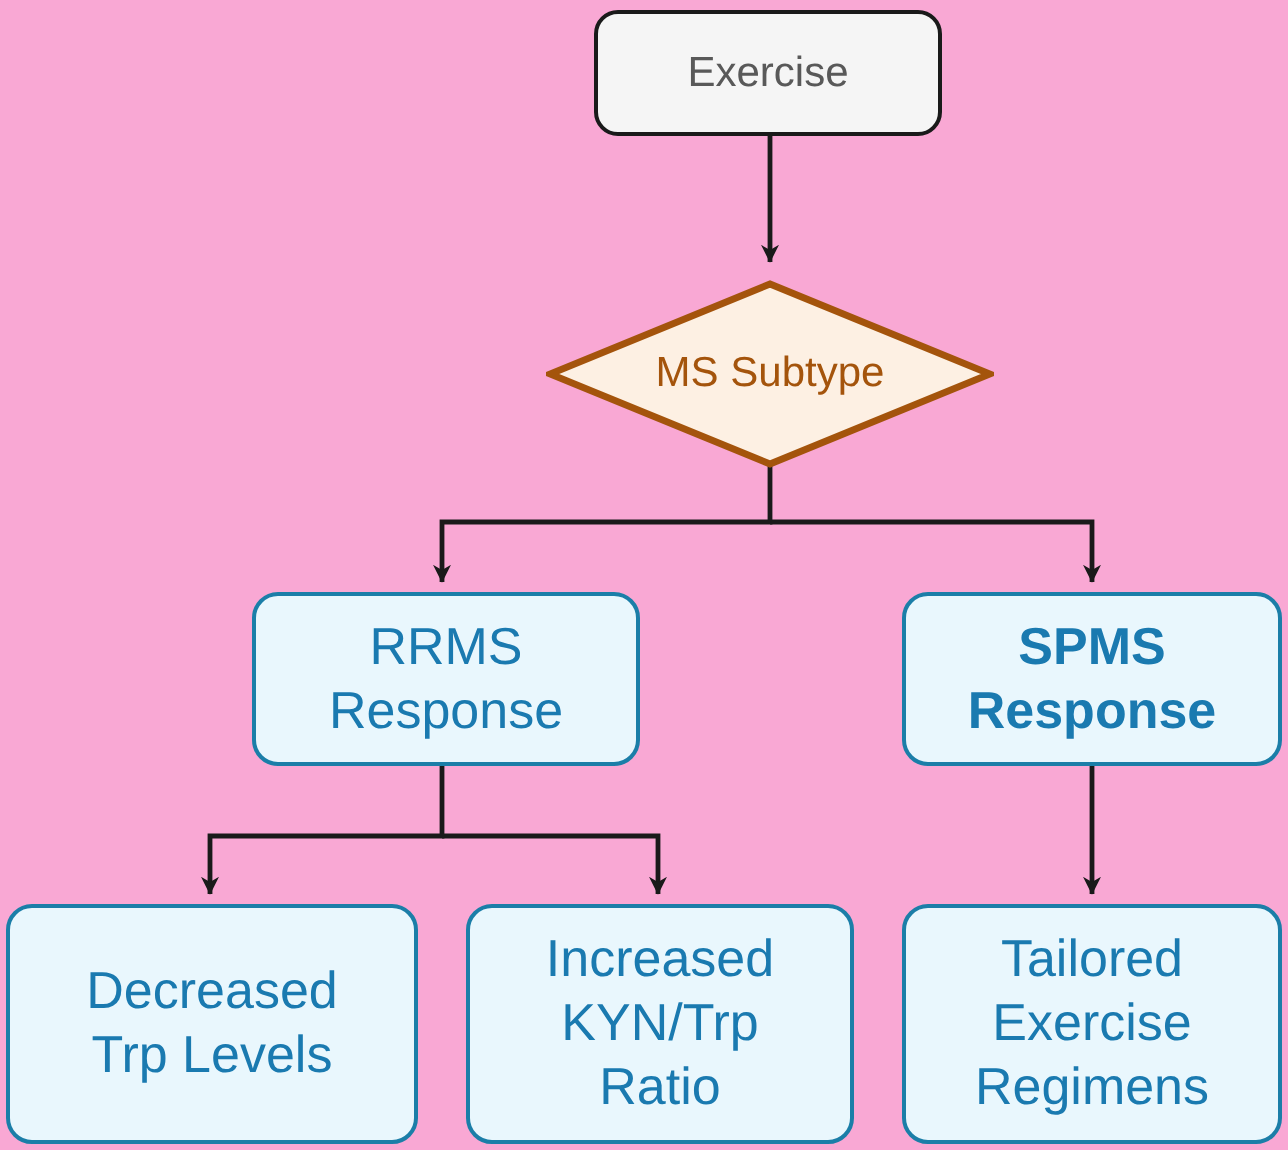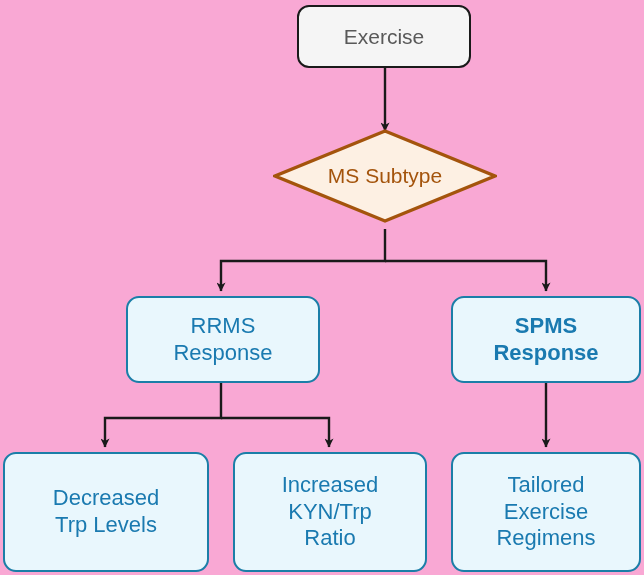--- a/index.html
+++ b/index.html
@@ -58,21 +58,21 @@
   .decision-label {
     position: relative;
     z-index: 3;
   }
   
   .node-process {
     background: #e9f7fd;
     border: 2.5px solid #1b7ea8;
     border-radius: 13px;
     color: #1a7ab0;
-    font-size: 22px;
+    font-size: 26px;
   }
 </style>
 </head>
 <body>
 
 <div id="canvas">
 
   <svg id="edges" viewBox="0 0 644 575" width="644" height="575">
     <defs>
       <marker id="arrowhead" markerWidth="10" markerHeight="9" refX="8.6" refY="4.5" orient="auto" markerUnits="userSpaceOnUse">
@@ -102,21 +102,21 @@
 
     <g>
       <path d="M546,383 L546,447" fill="none" stroke="#1a1a1a" stroke-width="2.4" marker-end="url(#arrowhead)"></path>
     </g>
   </svg>
 
   <div class="node node-start" id="node-exercise" style="left: 297px; top: 5px; width: 174px; height: 63px;">
     <span>Exercise</span>
   </div>
 
-  <div class="node node-decision" id="node-ms-subtype" style="left: 273px; top: 129px; width: 224px; height: 94px;">
+  <div class="node node-decision" id="node-ms-subtype" style="left: 273px; top: 140px; width: 224px; height: 94px;">
     <svg class="diamond-shape" viewBox="0 0 224 94" preserveAspectRatio="none">
       <polygon points="112,2 222,47 112,92 2,47" fill="#fdf0e3" stroke="#a4540c" stroke-width="3.4" vector-effect="non-scaling-stroke"></polygon>
     </svg>
     <span class="decision-label">MS Subtype</span>
   </div>
 
   <div class="node node-process" id="node-rrms-response" style="left: 126px; top: 296px; width: 194px; height: 87px;">
     <span>RRMS
 Response</span>
   </div>

